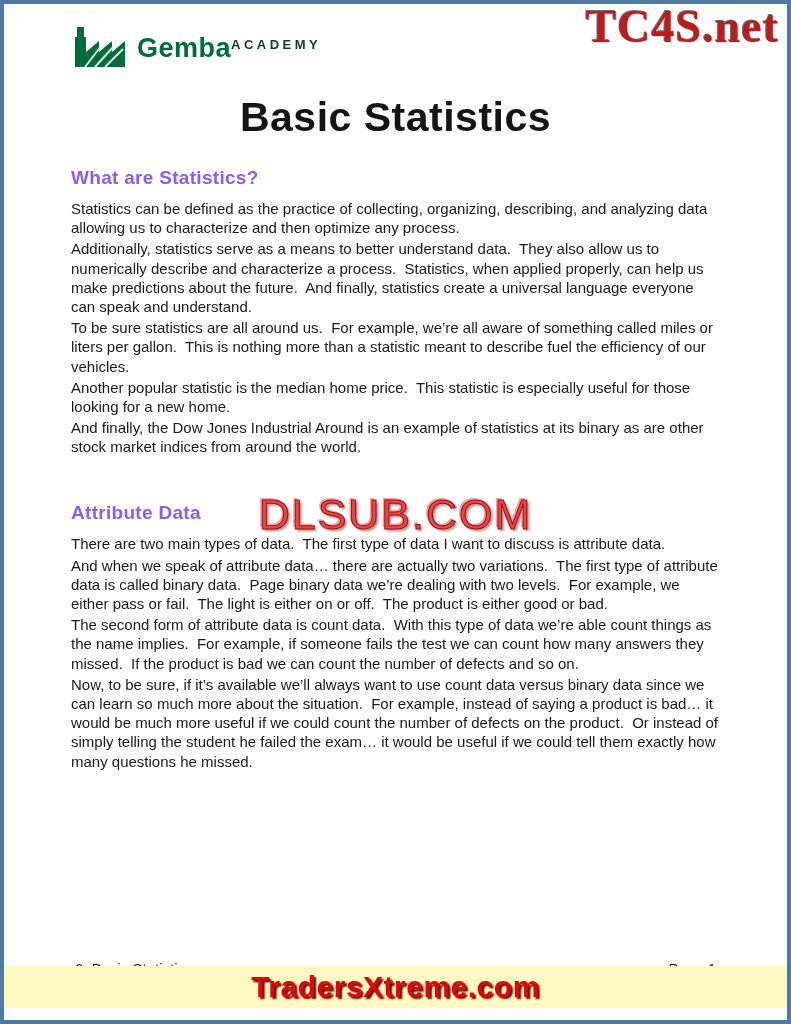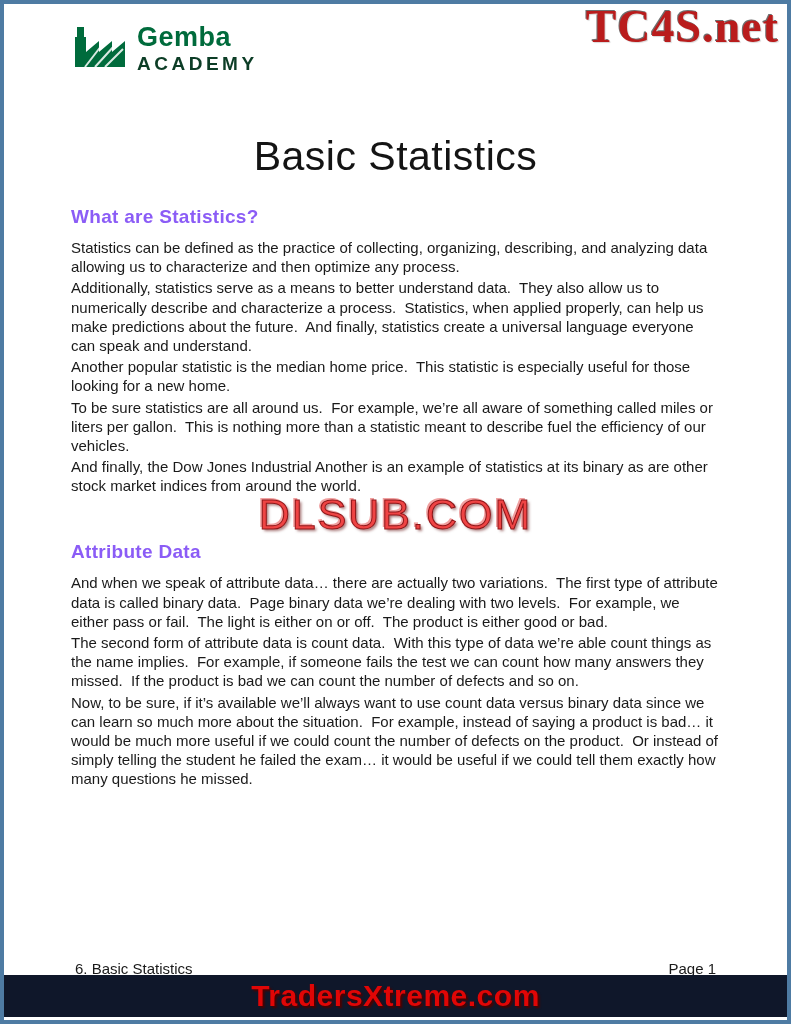--- a/index.html
+++ b/index.html
@@ -12,58 +12,58 @@
     border: 4px solid #4e7ba3;
     box-sizing: border-box;
     padding: 18px 67px 0 67px;
     overflow: hidden;
     font-family: "Liberation Sans", sans-serif;
     color: #1a1a1a;
   }
 
   
   .logo { display: flex; align-items: center; gap: 8px; height: 52px; }
-  .logo-text { display: flex; flex-direction: column; line-height: 1; }
+  .logo-text { display: flex; flex-direction: row; line-height: 1; }
   .logo-title { font-size: 27px; font-weight: bold; color: #006b3c; letter-spacing: .5px; }
-  .logo-subtitle { font-size: 19px; font-weight: bold; color: #0c3d26; letter-spacing: 3.5px; margin-top: 3px; }
+  .logo-subtitle { font-size: 13px; font-weight: bold; color: #0c3d26; letter-spacing: 3.5px; margin-top: 3px; }
 
   
   .wm-tc4s {
     position: absolute; top: -4px; right: 8px;
     font-family: "Liberation Serif", serif;
     font-weight: bold; font-size: 46px; color: #b91c1c;
     text-shadow: 1px 1px 1px #d8d8d8, -1px -1px 0 #6f6f6f;
     letter-spacing: 1px;
   }
   .wm-dlsub {
     position: absolute; top: 486px; left: 50%;
     transform: translateX(-50%);
     font-size: 43px; font-weight: normal; letter-spacing: 2px;
     color: #ef4444;
     -webkit-text-stroke: 1px #8e1417;
     text-shadow: -2px -2px 0 #f0a0a0, 2px 2px 3px rgba(90,0,0,.55);
     white-space: nowrap;
   }
   .bottom-bar {
-    position: absolute; left: 0; right: 0; bottom: 3px; height: 42px;
-    background: #0f172a;
+    position: absolute; left: 0; right: 0; bottom: 12px; height: 42px;
+    background: #fef9c3;
     display: flex; align-items: center; justify-content: center;
   }
   .wm-traders {
     font-size: 30px; font-weight: bold; color: #e00606;
     text-shadow: 2px 2px 2px #4d0000;
     letter-spacing: .5px;
   }
 
   
   .doc-title {
-    margin: 59px 0 16px 0;
+    margin: 20px 0 16px 0;
     text-align: center;
     font-size: 41px;
-    font-weight: 400;
+    font-weight: 700;
     color: #141414;
     letter-spacing: .5px;
   }
   h2.section-heading {
     color: #8b5cf6;
     font-size: 19px;
     font-weight: bold;
     margin: 26px 0 10px 0;
     letter-spacing: .3px;
   }
@@ -106,27 +106,28 @@
 
   <h1 class="doc-title">Basic Statistics</h1>
 
   <section>
     <h2 class="section-heading">What are Statistics?</h2>
     <p class="body-para"><span>Statistics can be defined as the practice of collecting, organizing, describing, and analyzing data allowing us to characterize and then optimize any process.</span></p>
     <p class="body-para"><span>Additionally, statistics serve as a means to </span><span class="b">better understand data</span><span>.  They also allow us to </span><span class="b">numerically describe</span><span> and </span><span class="b">characterize</span><span> a process.  Statistics, when applied properly, can help us make predictions about the future.  And finally, statistics create a </span><span class="b">universal language</span><span> everyone can speak and understand.</span></p>
   </section>
 
   <section>
+    <p class="body-para"><span>To be sure statistics are all around us.  For example, we’re all aware of something called </span><span class="b">miles or liters per gallon</span><span>.  This is nothing more than a statistic meant to describe fuel the efficiency of our vehicles.</span></p>
     <p class="body-para"><span>Another popular statistic is the </span><span class="b">median home price</span><span>.  This statistic is especially useful for those looking for a new home.</span></p>
-    <p class="body-para"><span>To be sure statistics are all around us.  For example, we’re all aware of something called </span><span class="b">miles or liters per gallon</span><span>.  This is nothing more than a statistic meant to describe fuel the efficiency of our vehicles.</span></p>
-    <p class="body-para"><span>And finally, the </span><span class="b">Dow Jones Industrial Another</span><span> is an example of statistics at its binary as are other stock market indices from around the world.</span></p>
+    <p class="body-para"><span>And finally, the </span><span class="b">Dow Jones Industrial Around</span><span> is an example of statistics at its binary as are other stock market indices from around the world.</span></p>
   </section>
 
   <section>
     <h2 class="section-heading gap-large">Attribute Data</h2>
+    <p class="body-para"><span>There are two main types of data.  The first type of data I want to discuss is </span><span class="b">attribute data</span><span>.</span></p>
     <p class="body-para"><span>And when we speak of attribute data… there are actually two variations.  The first type of attribute data is called </span><span class="b">binary data</span><span>.  Page binary data we’re dealing with two levels.  For example, we either pass or fail.  The light is either on or off.  The product is either good or bad.</span></p>
     <p class="body-para"><span>The second form of attribute data is </span><span class="b">count data</span><span>.  With this type of data we’re able count things as the name implies.  For example, if someone fails the test we can count how many answers they missed.  If the product is bad we can count the number of defects and so on.</span></p>
     <p class="body-para"><span>Now, to be sure, if it’s available we’ll </span><span class="b">always want to use count data versus binary data</span><span> since we can learn so much more about the situation.  For example, instead of saying a product is bad… it would be much more useful if we could count the number of defects on the product.  Or instead of simply telling the student he failed the exam… it would be useful if we could tell them exactly how many questions he missed.</span></p>
   </section>
 
   <div class="wm-dlsub">DLSUB.COM</div>
 
   <div class="doc-footer">
     <span>6. Basic Statistics</span>
     <span>Page 1</span>

